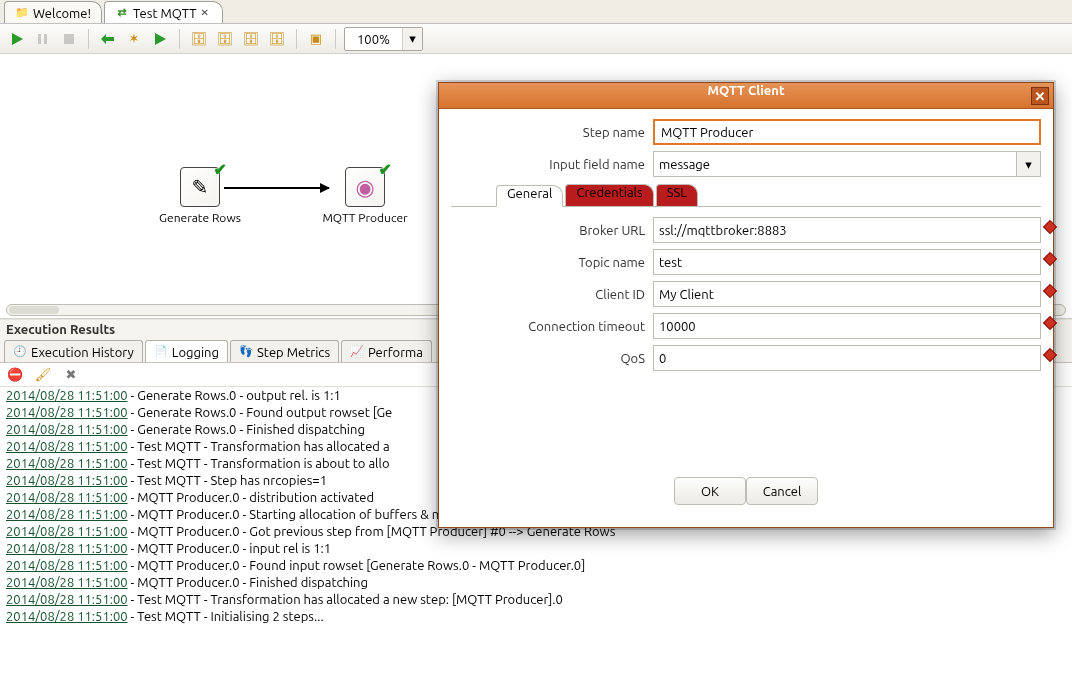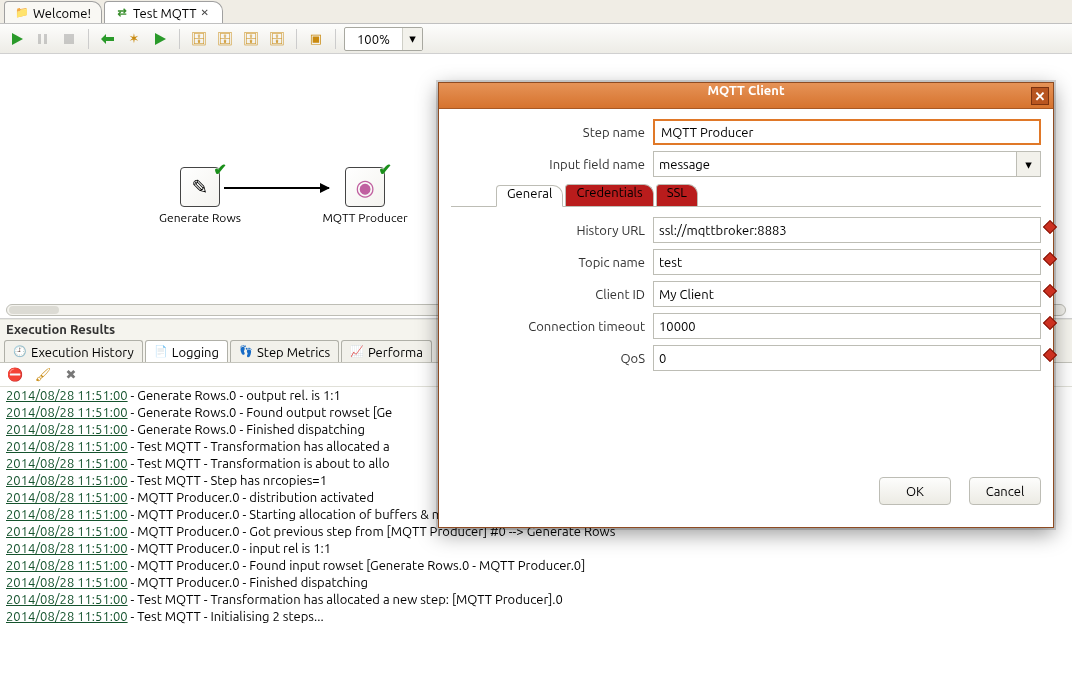--- a/index.html
+++ b/index.html
@@ -61,21 +61,21 @@
   .combo { display:flex; width:100%; }
   .combo input { flex:1; }
   .combo .cbtn { width:24px; height:26px; border:1px solid #bdbdb5; border-left:none; background:#f2f1eb; display:flex;align-items:center;justify-content:center; cursor:pointer;}
   .diamond { position:absolute; right:-14px; top:5px; width:10px; height:10px; transform:rotate(45deg); background:#cc3020; border:1px solid #801508; }
 
   
   .inner-tabs { display:flex; align-items:flex-end; height:24px; border-bottom:1px solid #bdbdb5; margin: 6px 0 10px 0; }
   .itab { height:22px; padding: 0 10px; border:1px solid #bdbdb5; border-bottom:none; border-radius: 4px 10px 0 0; background:#b91c1c; margin-right:2px; cursor:pointer;}
   .itab.active { background:#fff; position:relative; top:1px; border-bottom:1px solid #fff;margin-left:45px;}
 
-  .dlg-buttons { display:flex; justify-content:flex-end; gap:18px; padding: 10px 0 14px 0; }
+  .dlg-buttons { display:flex; justify-content:center; padding: 10px 0 14px 0; }
   .btn { min-width:72px; height:28px; border:1px solid #bdbdb5; background:linear-gradient(#fdfdfc,#ecebe4); border-radius:4px; cursor:pointer; padding: 0 14px;}
 </style>
 </head>
 <body>
 
 <div class="tabs-bar">
   <div class="tab">
     <span class="ico">📁</span>
     <span>Welcome!</span>
   </div>
@@ -231,21 +231,21 @@
       </div>
     </div>
 
     <div class="inner-tabs">
       <div class="itab active">General</div>
       <div class="itab">Credentials</div>
       <div class="itab">SSL</div>
     </div>
 
     <div class="form-row">
-      <label>History URL</label>
+      <label>Broker URL</label>
       <div class="fld"><input class="tin" value="ssl://mqttbroker:8883" style=""><div class="diamond"></div></div>
     </div>
     <div class="form-row">
       <label>Topic name</label>
       <div class="fld"><input class="tin" value="test" style=""><div class="diamond"></div></div>
     </div>
     <div class="form-row">
       <label>Client ID</label>
       <div class="fld"><input class="tin" value="My Client" style=""><div class="diamond"></div></div>
     </div>

